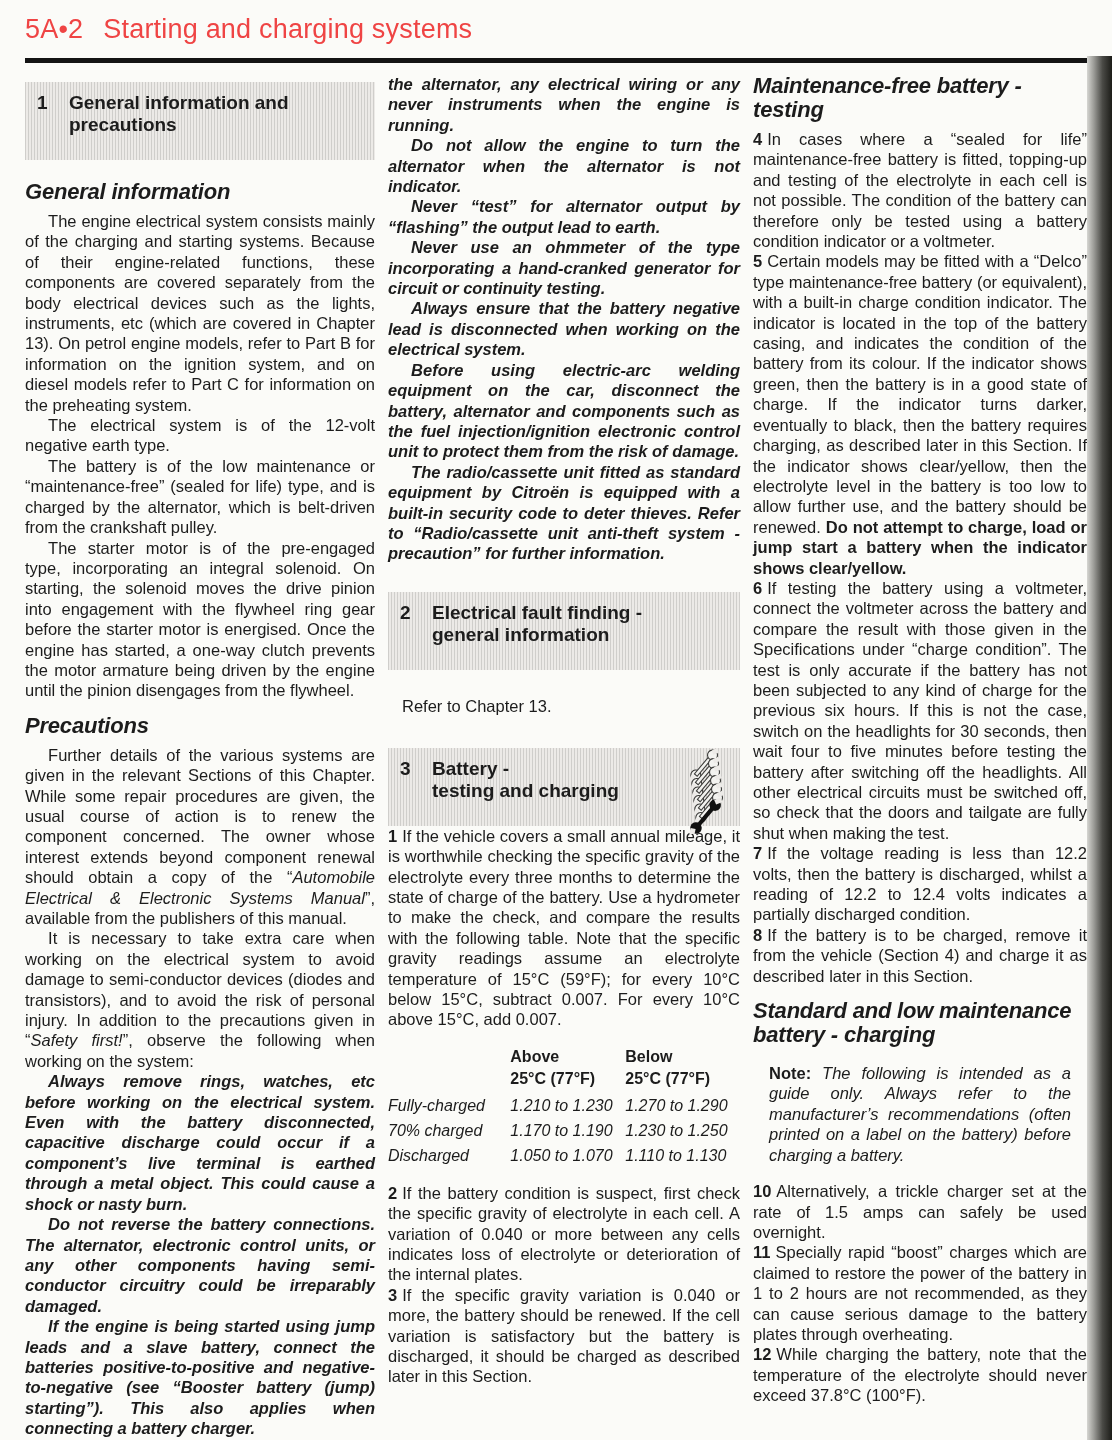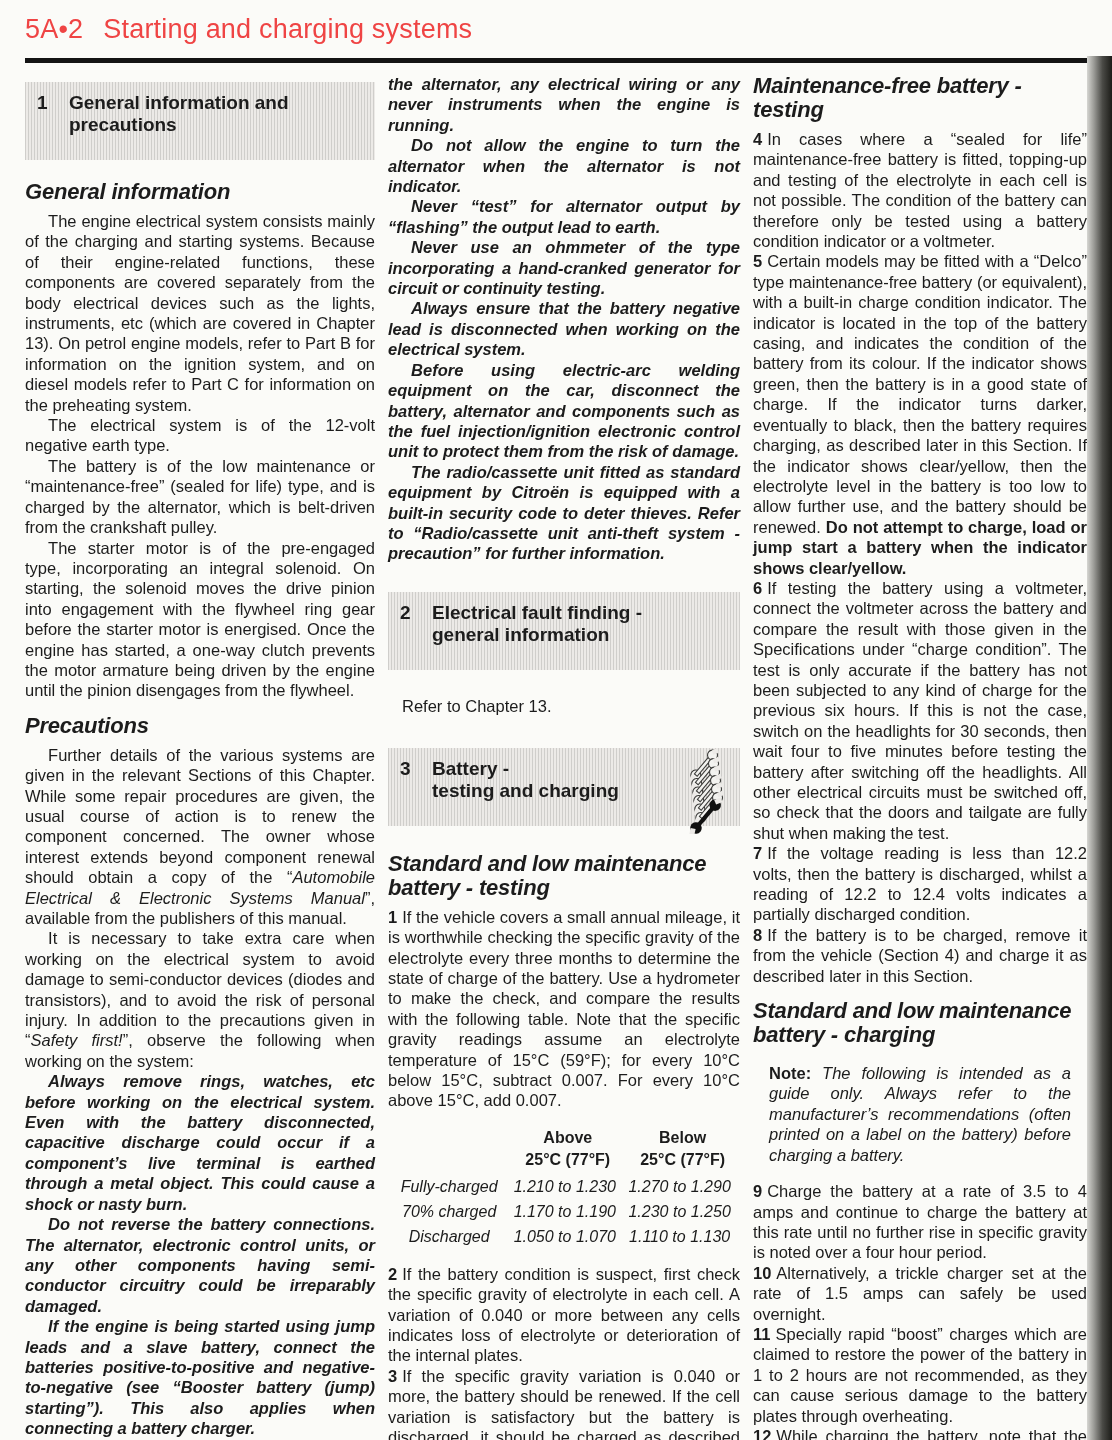--- a/index.html
+++ b/index.html
@@ -49,21 +49,21 @@
     font-weight:bold;font-size:19px;line-height:22px;text-align:left;
   }
   .section-box .snum{flex:0 0 20px;}
   .section-box .stitle{white-space:pre-line;}
   .box1{margin:8px 0 20px;}
   .box2{margin:28px 0 0;}
   .box3{margin:32px 0 0;}
   .wrench-stack{position:absolute;right:4px;top:0;}
   
   .gravity-table{margin:16px 0 14px;font-size:16px;border-collapse:collapse;text-align:left;}
-  .gravity-table td{padding:0 0 1px 0;vertical-align:bottom;line-height:24px;text-align:center;}
+  .gravity-table td{padding:0 0 1px 0;vertical-align:bottom;line-height:24px;}
   .gravity-table .lbl{width:128px;font-style:italic;}
   .gravity-table .hdr{font-weight:bold;white-space:pre-line;line-height:22px;padding-bottom:4px;}
   .gravity-table .val{font-style:italic;width:118px;padding-right:6px;} .mt26{margin-top:26px;}
 </style>
 </head>
 <body>
 
 <div class="page">
 
   <div class="page-header">
@@ -128,21 +128,20 @@
           <use href="#sp" transform="translate(14 27) rotate(-50)" fill="#f3f3f0" stroke="#3c3c3a" stroke-width="1.1"></use>
           <use href="#sp" transform="translate(15 35.5) rotate(-50)" fill="#f3f3f0" stroke="#3c3c3a" stroke-width="1.1"></use>
           <use href="#sp" transform="translate(16 44) rotate(-50)" fill="#f3f3f0" stroke="#3c3c3a" stroke-width="1.1"></use>
           <use href="#sp" transform="translate(17 52.5) rotate(-50)" fill="#f3f3f0" stroke="#3c3c3a" stroke-width="1.1"></use>
           <use href="#sp" transform="translate(18 61) rotate(-50)" fill="#f3f3f0" stroke="#3c3c3a" stroke-width="1.1"></use>
           <use href="#sp" transform="translate(19 69.5) rotate(-50)" fill="#f3f3f0" stroke="#3c3c3a" stroke-width="1.1"></use>
           <use href="#sp" transform="translate(13 80) rotate(-50) scale(1.15)" fill="#101010" stroke="none"></use>
         </svg>
       </div>
 
-      <div class="h-em mt26">Standard and low maintenance battery - testing</div>
 
       <p class="num-para"><span class="pn">1</span><span>If the vehicle covers a small annual mileage, it is worthwhile checking the specific gravity of the electrolyte every three months to determine the state of charge of the battery. Use a hydrometer to make the check, and compare the results with the following table. Note that the specific gravity readings assume an electrolyte temperature of 15°C (59°F); for every 10°C below 15°C, subtract 0.007. For every 10°C above 15°C, add 0.007.</span></p>
 
       <table class="gravity-table">
         <tbody>
             <tr>
           <td class="lbl"></td>
           <td class="hdr">Above
 25°C (77°F)</td>
           <td class="hdr">Below
@@ -175,21 +174,20 @@
       <p class="num-para"><span class="pn">4</span><span>In cases where a “sealed for life” maintenance-free battery is fitted, topping-up and testing of the electrolyte in each cell is not possible. The condition of the battery can therefore only be tested using a battery condition indicator or a voltmeter.</span></p>
       <p class="num-para"><span class="pn">5</span><span>Certain models may be fitted with a “Delco” type maintenance-free battery (or equivalent), with a built-in charge condition indicator. The indicator is located in the top of the battery casing, and indicates the condition of the battery from its colour. If the indicator shows green, then the battery is in a good state of charge. If the indicator turns darker, eventually to black, then the battery requires charging, as described later in this Section. If the indicator shows clear/yellow, then the electrolyte level in the battery is too low to allow further use, and the battery should be renewed.</span>
         <span class="bt">Do not attempt to charge, load or jump start a battery when the indicator shows clear/yellow.</span></p>
       <p class="num-para"><span class="pn">6</span><span>If testing the battery using a voltmeter, connect the voltmeter across the battery and compare the result with those given in the Specifications under “charge condition”. The test is only accurate if the battery has not been subjected to any kind of charge for the previous six hours. If this is not the case, switch on the headlights for 30 seconds, then wait four to five minutes before testing the battery after switching off the headlights. All other electrical circuits must be switched off, so check that the doors and tailgate are fully shut when making the test.</span></p>
       <p class="num-para"><span class="pn">7</span><span>If the voltage reading is less than 12.2 volts, then the battery is discharged, whilst a reading of 12.2 to 12.4 volts indicates a partially discharged condition.</span></p>
       <p class="num-para"><span class="pn">8</span><span>If the battery is to be charged, remove it from the vehicle (Section 4) and charge it as described later in this Section.</span></p>
 
       <div class="h-em">Standard and low maintenance battery - charging</div>
       <p class="note"><span class="note-label">Note:</span>
         <span class="note-text">The following is intended as a guide only. Always refer to the manufacturer’s recommendations (often printed on a label on the battery) before charging a battery.</span></p>
-      <p class="num-para"><span class="pn">9</span><span>Charge the battery at a rate of 3.5 to 4 amps and continue to charge the battery at this rate until no further rise in specific gravity is noted over a four hour period.</span></p>
       <p class="num-para"><span class="pn">10</span><span>Alternatively, a trickle charger set at the rate of 1.5 amps can safely be used overnight.</span></p>
       <p class="num-para"><span class="pn">11</span><span>Specially rapid “boost” charges which are claimed to restore the power of the battery in 1 to 2 hours are not recommended, as they can cause serious damage to the battery plates through overheating.</span></p>
       <p class="num-para"><span class="pn">12</span><span>While charging the battery, note that the temperature of the electrolyte should never exceed 37.8°C (100°F).</span></p>
 
     </div>
 
   </div>
 </div>
 
 </body></html>

